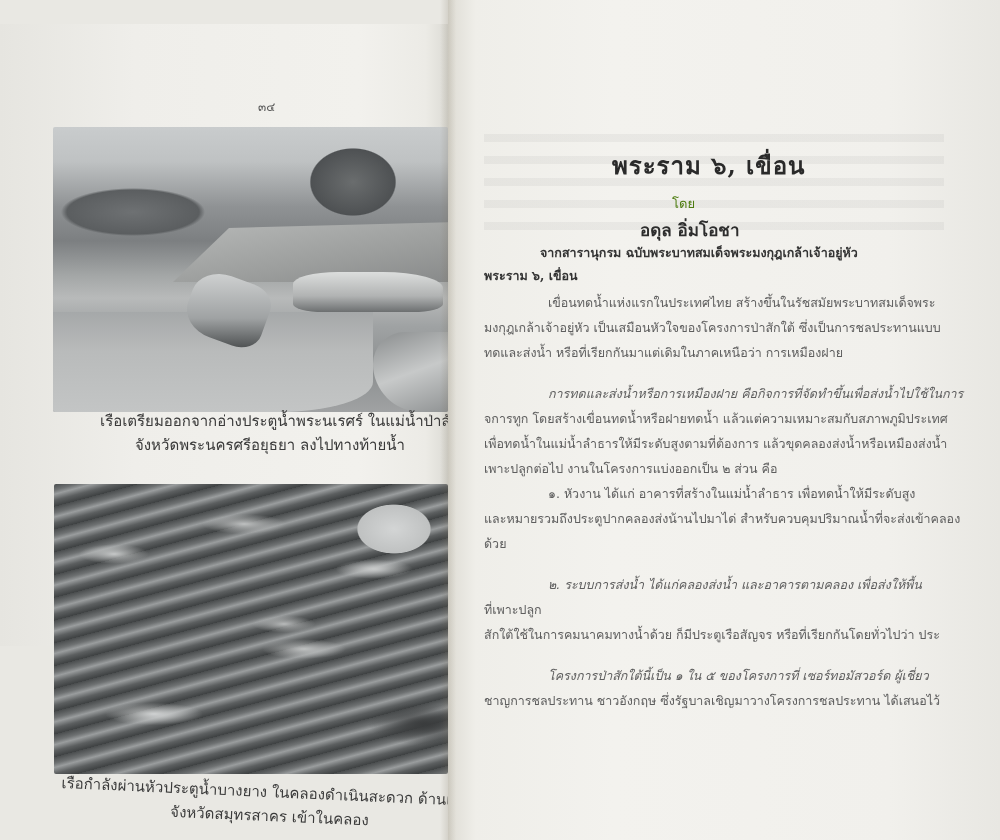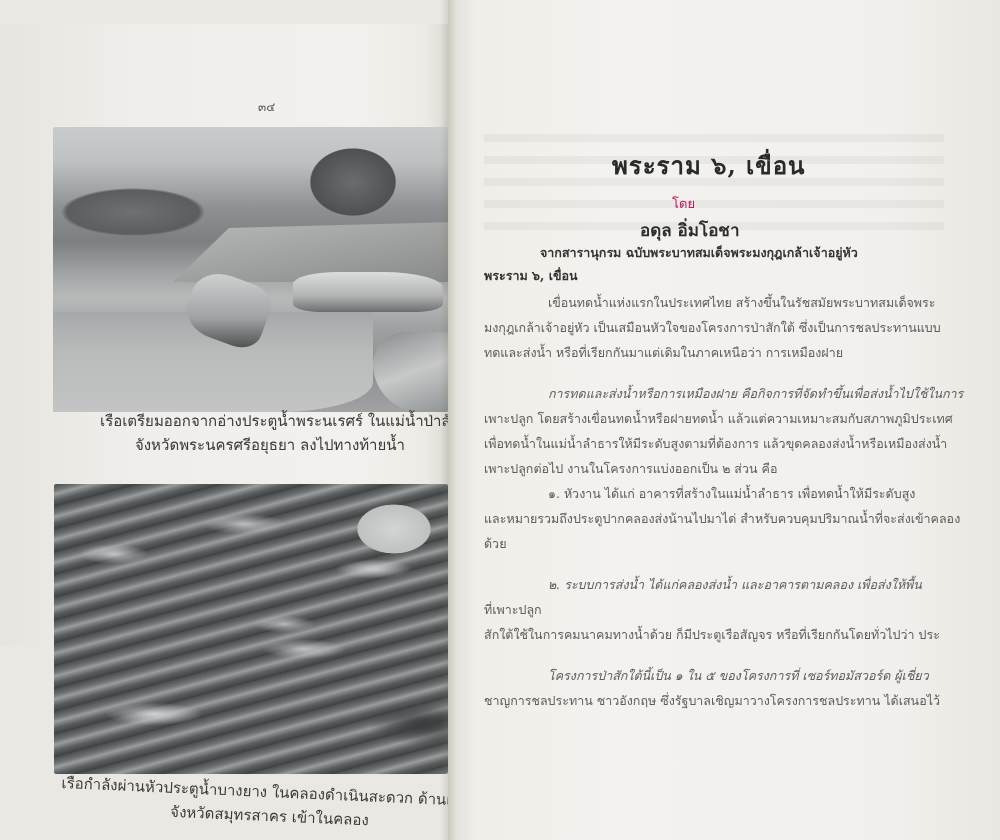--- a/index.html
+++ b/index.html
@@ -92,21 +92,21 @@
     .caption-bottom {
       left: 62px; top: 747px; width: 400px; transform: rotate(2.5deg); transform-origin: left top;
     }
     .caption-bottom .l1 { display: block; }
     .caption-bottom .l2 { display: block; padding-left: 110px; }
     .chapter-title {
       position: absolute; left: 612px; top: 146px; font-size: 24px; font-weight: bold;
       color: #2a2a2a; font-family: "DejaVu Serif", serif; letter-spacing: 1px;
     }
     .by {
-      position: absolute; left: 672px; top: 193px; font-size: 13px; color: #be185d;
+      position: absolute; left: 672px; top: 193px; font-size: 13px; color: #4d7c0f;
       font-family: "DejaVu Serif", serif;
     }
     .author {
       position: absolute; left: 640px; top: 216px; font-size: 17px; color: #2d2d2d; font-weight: bold;
       font-family: "DejaVu Serif", serif;
     }
     .source {
       position: absolute; left: 540px; top: 243px; font-size: 12.5px; color: #333; font-weight: bold;
       font-family: "DejaVu Serif", serif; white-space: nowrap;
     }
@@ -168,21 +168,21 @@
   <div class="by">โดย</div>
   <div class="author">อดุล  อิ่มโอชา</div>
   <div class="source">จากสารานุกรม  ฉบับพระบาทสมเด็จพระมงกุฎเกล้าเจ้าอยู่หัว</div>
   <div class="entry-heading">พระราม ๖,  เขื่อน</div>
 
   <div class="body-text">
     <span class="line indent">เขื่อนทดน้ำแห่งแรกในประเทศไทย   สร้างขึ้นในรัชสมัยพระบาทสมเด็จพระ</span>
     <span class="line">มงกุฎเกล้าเจ้าอยู่หัว  เป็นเสมือนหัวใจของโครงการป่าสักใต้  ซึ่งเป็นการชลประทานแบบ</span>
     <span class="line">ทดและส่งน้ำ  หรือที่เรียกกันมาแต่เดิมในภาคเหนือว่า  การเหมืองฝาย</span>
     <span class="line indent gap">การทดและส่งน้ำหรือการเหมืองฝาย  คือกิจการที่จัดทำขึ้นเพื่อส่งน้ำไปใช้ในการ</span>
-    <span class="line">เพาะปลูก  โดยสร้างเขื่อนทดน้ำหรือฝายทดน้ำ  แล้วแต่ความเหมาะสมกับสภาพภูมิประเทศ</span>
+    <span class="line">จการทูก  โดยสร้างเขื่อนทดน้ำหรือฝายทดน้ำ  แล้วแต่ความเหมาะสมกับสภาพภูมิประเทศ</span>
     <span class="line">เพื่อทดน้ำในแม่น้ำลำธารให้มีระดับสูงตามที่ต้องการ   แล้วขุดคลองส่งน้ำหรือเหมืองส่งน้ำ</span>
     <span class="line">เพาะปลูกต่อไป  งานในโครงการแบ่งออกเป็น  ๒ ส่วน คือ</span>
     <span class="line indent">๑.  หัวงาน  ได้แก่  อาคารที่สร้างในแม่น้ำลำธาร   เพื่อทดน้ำให้มีระดับสูง</span>
     <span class="line">และหมายรวมถึงประตูปากคลองส่งน้านไปมาได่   สำหรับควบคุมปริมาณน้ำที่จะส่งเข้าคลอง</span>
     <span class="line">ด้วย</span>
     <span class="line indent gap">๒.  ระบบการส่งน้ำ  ได้แก่คลองส่งน้ำ  และอาคารตามคลอง  เพื่อส่งให้พื้น</span>
     <span class="line">ที่เพาะปลูก</span>
     <span class="line">สักใต้ใช้ในการคมนาคมทางน้ำด้วย  ก็มีประตูเรือสัญจร  หรือที่เรียกกันโดยทั่วไปว่า  ประ</span>
     <span class="line indent gap">โครงการป่าสักใต้นี้เป็น  ๑  ใน ๕  ของโครงการที่  เซอร์ทอมัสวอร์ด   ผู้เชี่ยว</span>
     <span class="line">ชาญการชลประทาน  ชาวอังกฤษ  ซึ่งรัฐบาลเชิญมาวางโครงการชลประทาน  ได้เสนอไว้</span>

